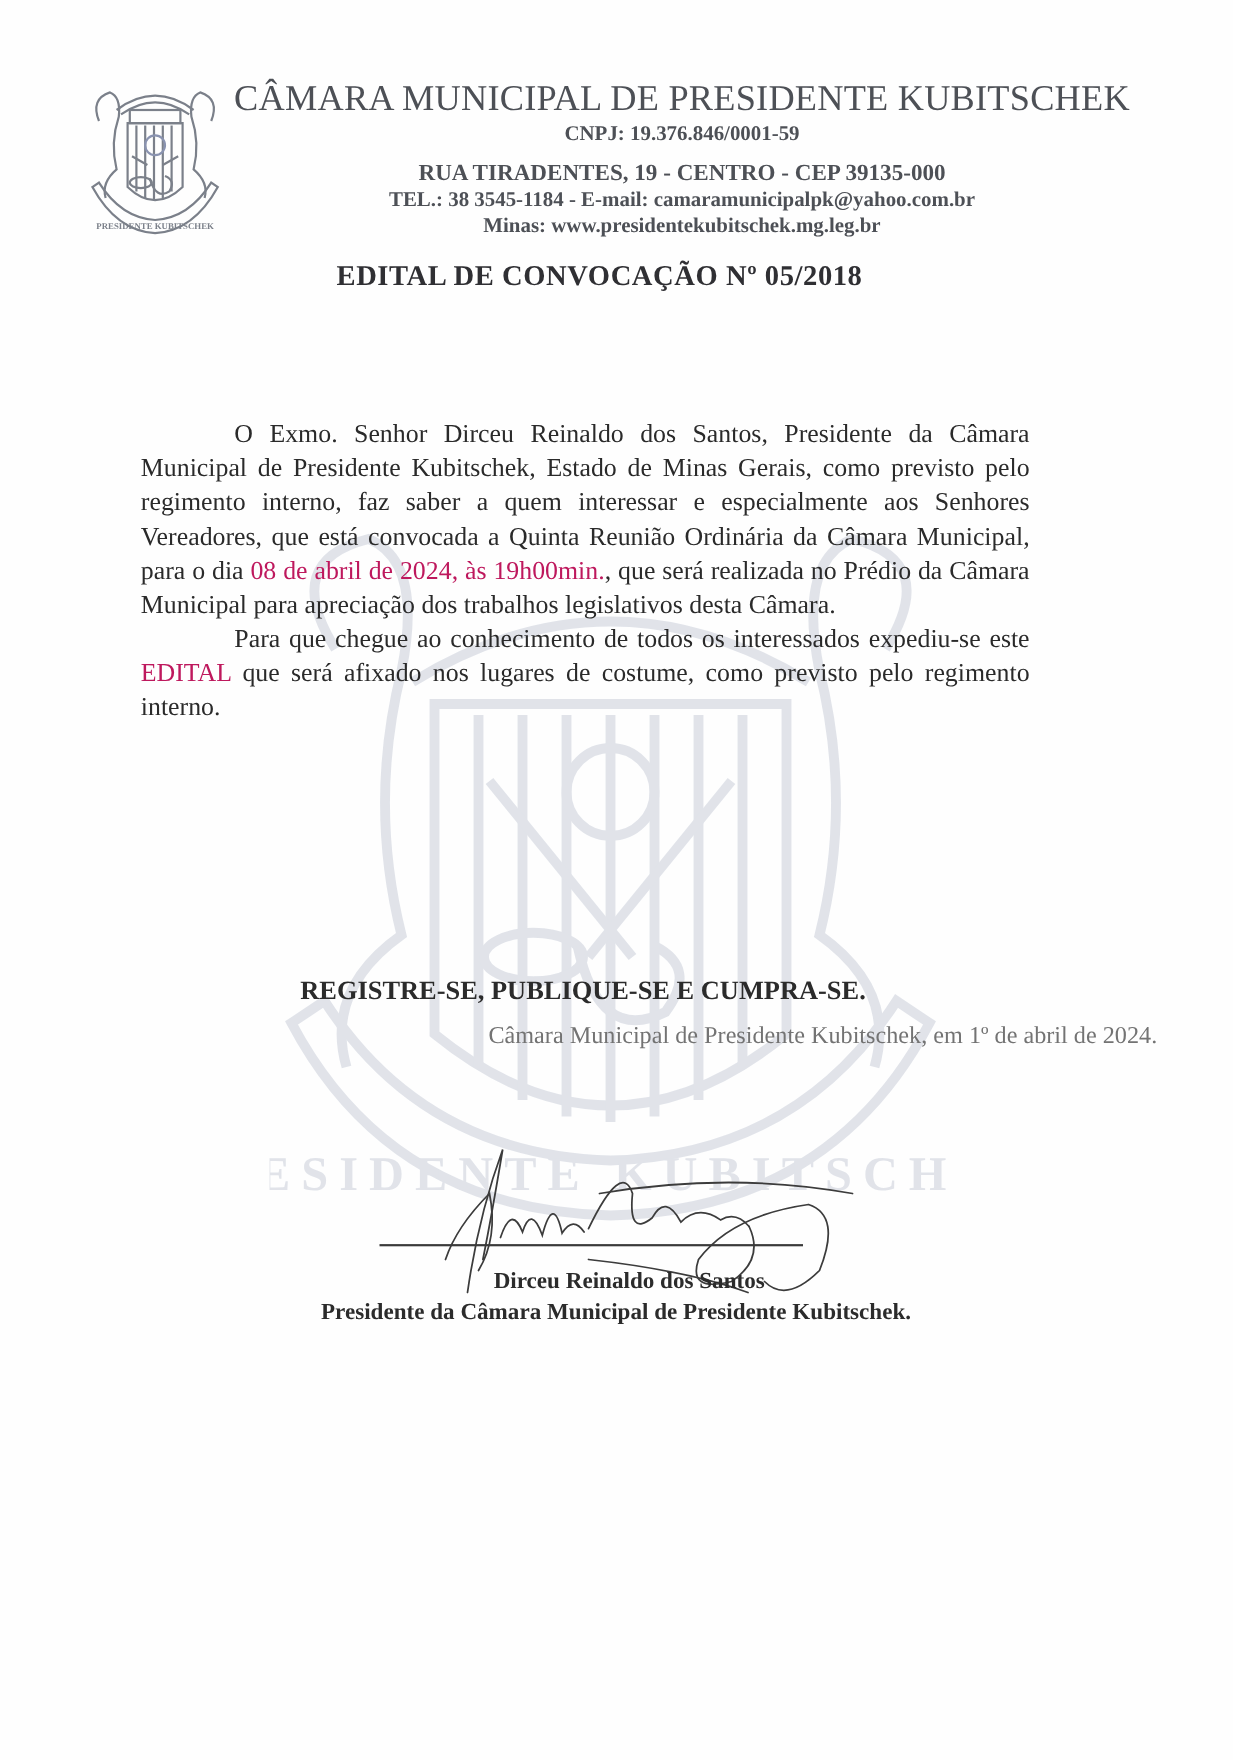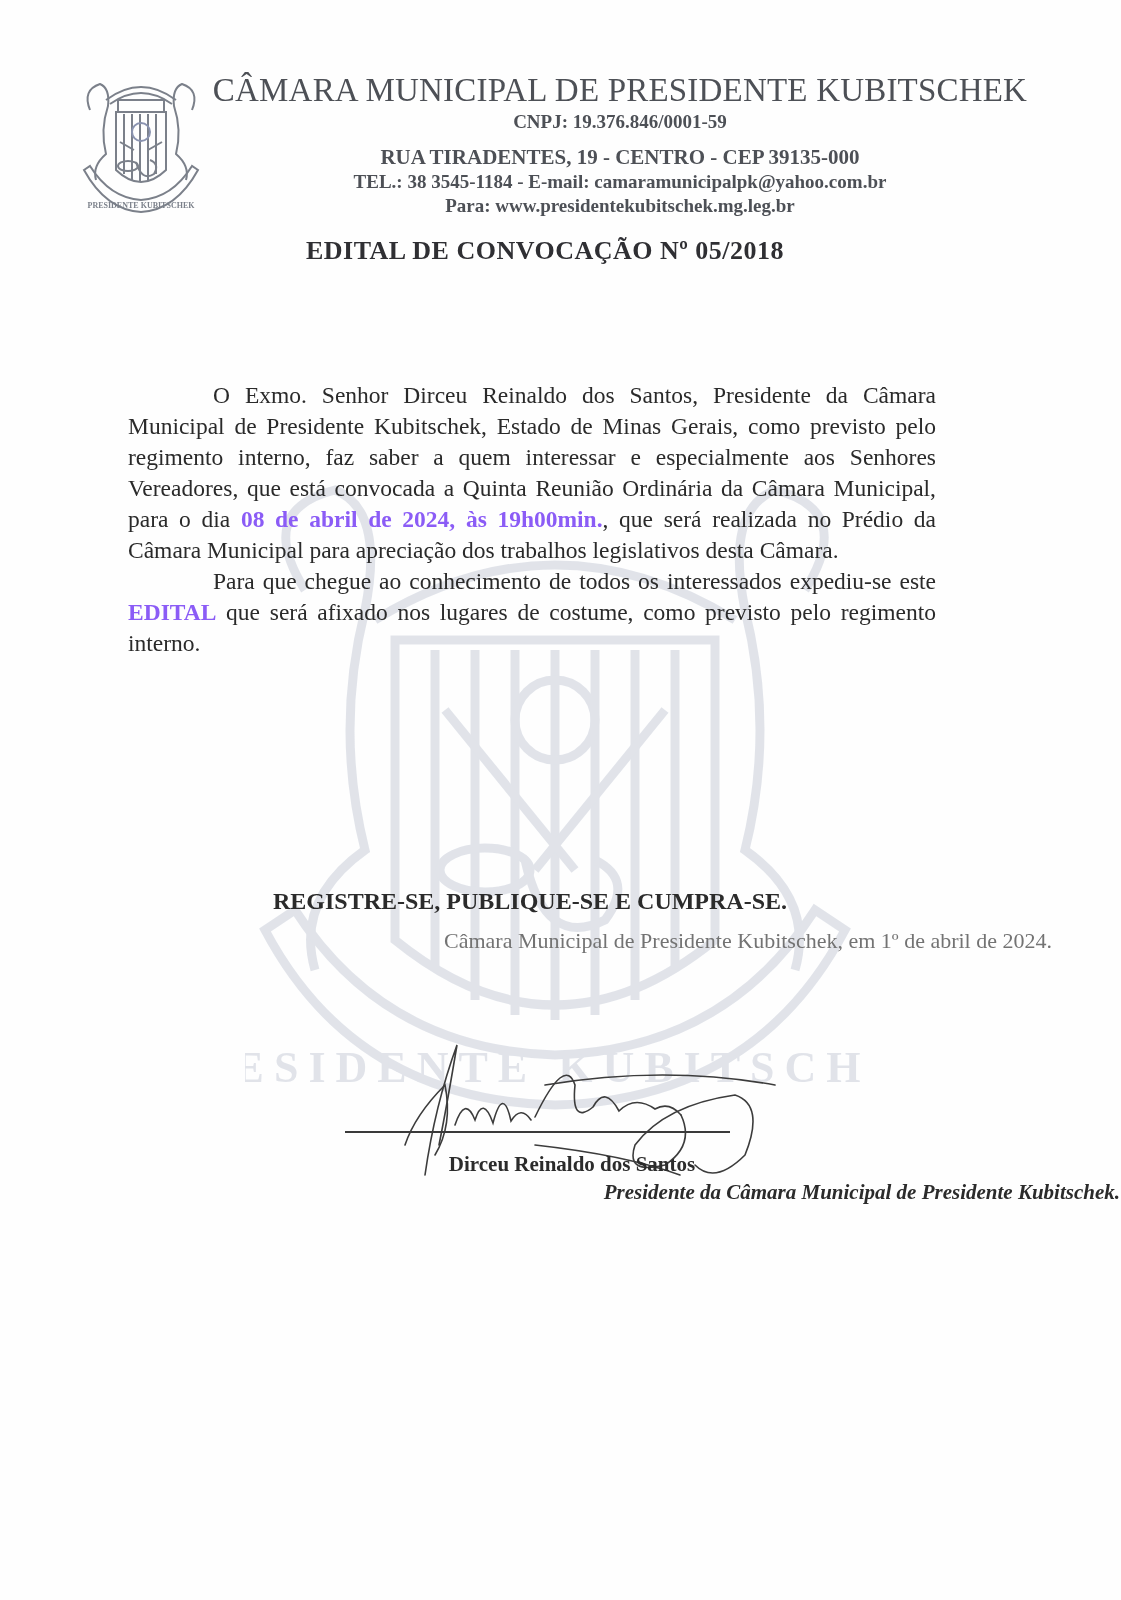--- a/index.html
+++ b/index.html
@@ -18,30 +18,30 @@
     .site { font-size: 19px; font-weight: bold; color: #4d5056; line-height: 24px; }
 
     .doc-title { position: absolute; left: 0; top: 236px; width: 1090px; text-align: center; font-size: 26px; font-weight: bold; color: #2f2f33; letter-spacing: 0.5px; }
 
     
     .watermark { position: absolute; left: 245px; top: 470px; width: 620px; height: 640px; opacity: 0.22; }
 
     
     .body-text { position: absolute; left: 128px; top: 380px; width: 808px; font-size: 23.5px; line-height: 31px; text-align: justify; color: #2a2a2a; }
     .body-text p { text-indent: 85px; }
-    .body-text b { font-weight: bold; color: #8b5cf6; }
+    .body-text b { font-weight: normal; color: #be185d; }
 
     .closing { position: absolute; left: 0; top: 888px; width: 1060px; text-align: center; font-size: 24px; font-weight: bold; color: #2b2b2b; }
     .place-date { position: absolute; left: 0; top: 928px; width: 1052px; text-align: right; font-size: 22px; color: #737373; }
 
     .signature { position: absolute; left: 335px; top: 1025px; width: 510px; height: 160px; }
     .sig-line { position: absolute; left: 345px; top: 1131px; width: 385px; height: 1.5px; background: #3a3a3a; }
 
     .signer-name { position: absolute; left: 0; top: 1152px; width: 1120px; text-align: center; font-size: 21px; font-weight: bold; color: #2b2b2b; margin-left: 12px; }
-    .signer-role { position: absolute; left: 0; top: 1180px; width: 1120px; text-align: right; font-size: 21px; font-weight: bold; color: #2b2b2b; font-style: italic; }
+    .signer-role { position: absolute; left: 0; top: 1180px; width: 1120px; text-align: center; font-size: 21px; font-weight: bold; color: #2b2b2b; }
   </style>
 </head>
 <body>
 
 <div class="page">
 
   <svg class="header-crest" viewBox="0 0 130 148">
     <g fill="none" stroke="#7b808a" stroke-width="2">
       <path d="M30 30 Q65 4 100 30"></path>
       <path d="M34 34 Q65 12 96 34"></path>
@@ -61,21 +61,21 @@
       <path d="M60 92 Q66 112 78 104 Q84 94 74 90"></path>
     </g>
     <text x="65" y="138" text-anchor="middle" font-size="8" fill="#7b808a" font-family="Liberation Serif, serif" font-weight="bold">PRESIDENTE KUBITSCHEK</text>
   </svg>
 
   <div class="header-text">
     <div class="inst-name">CÂMARA MUNICIPAL DE PRESIDENTE KUBITSCHEK</div>
     <div class="cnpj">CNPJ: 19.376.846/0001-59</div>
     <div class="address">RUA TIRADENTES, 19 - CENTRO - CEP 39135-000</div>
     <div class="contact">TEL.: 38 3545-1184 - E-mail: camaramunicipalpk@yahoo.com.br</div>
-    <div class="site">Para: www.presidentekubitschek.mg.leg.br</div>
+    <div class="site">Minas: www.presidentekubitschek.mg.leg.br</div>
   </div>
 
   <div class="doc-title">EDITAL DE CONVOCAÇÃO Nº 05/2018</div>
 
   <svg class="watermark" viewBox="0 0 620 640">
     <g fill="none" stroke="#7c88a4" stroke-width="9">
       <path d="M130 150 Q310 40 490 150"></path>
       <path d="M150 170 L150 470 Q310 600 470 470 L470 170 Z"></path>
       <line x1="190" y1="180" x2="190" y2="500"></line>
         <line x1="230" y1="180" x2="230" y2="530"></line>

